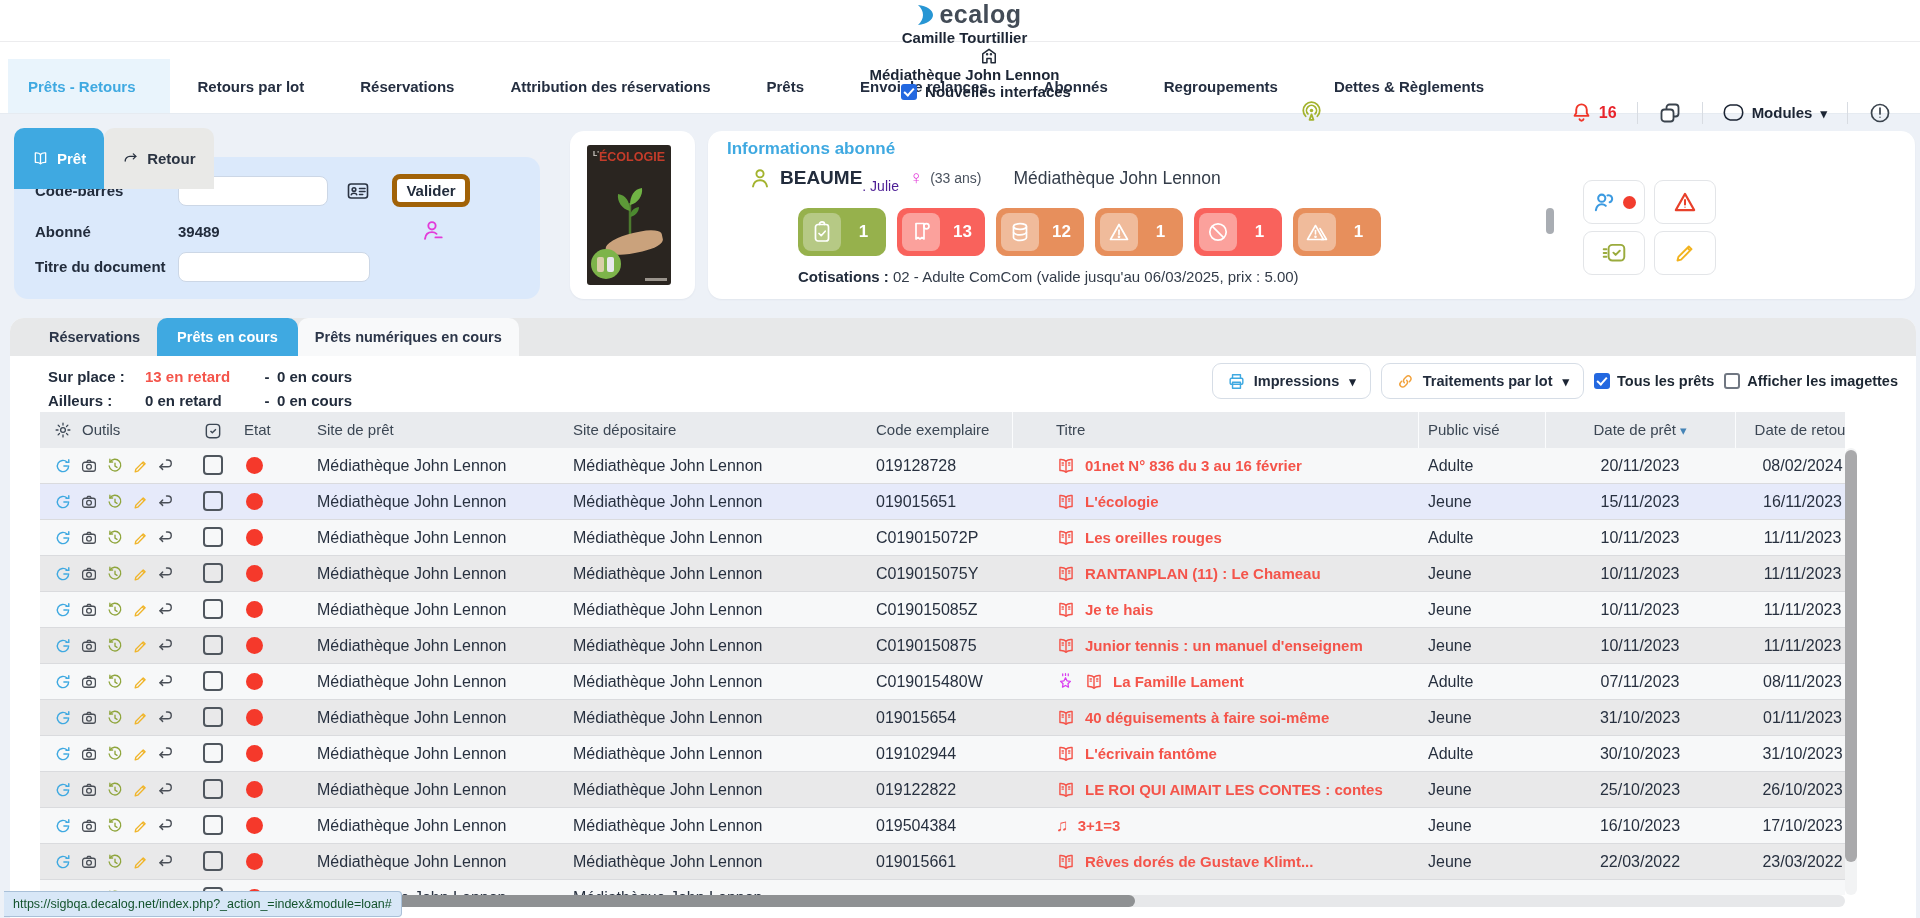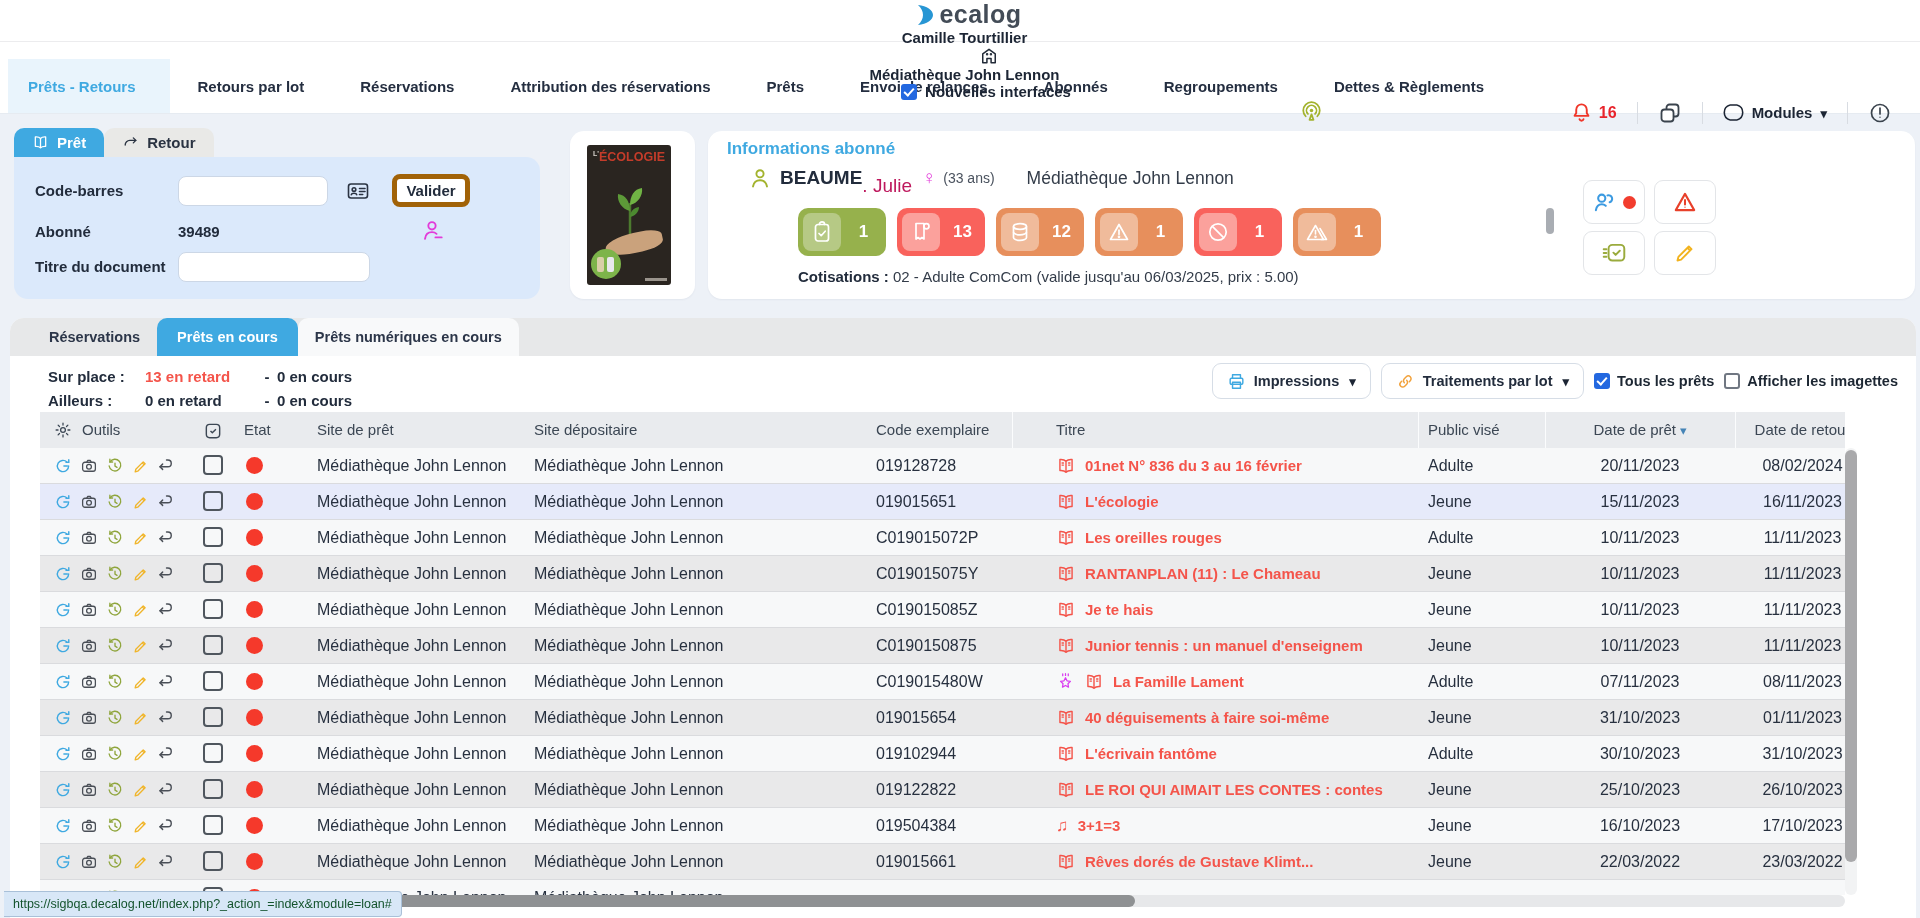--- a/index.html
+++ b/index.html
@@ -24,21 +24,21 @@
   .notif-count{color:#e8242c;font-weight:800;font-size:16px;}
   .modules{display:flex;align-items:center;gap:8px;font-size:15px;font-weight:800;color:#1c2534;}
   .caret-dn::after{content:"▾";font-size:13px;color:#1c2534;}
   .bcast{margin-right:246px;}
   
   .nav{position:absolute;top:41px;left:0;width:1920px;height:72px;background:#fff;border-bottom:1px solid #e6ebf1;display:flex;align-items:flex-end;z-index:5;}
   .nav-tab{height:54px;display:flex;align-items:center;padding:0 28px;font-size:15px;font-weight:800;color:#242e40;cursor:pointer;}
   .nav-tab.active{background:#e9f4fc;color:#3fa9e1;padding:0 34px 0 20px;margin-left:8px;}
   
   .loan-tabs{position:absolute;left:14px;top:128px;display:flex;z-index:3;}
-  .ltab{height:29px;display:flex;align-items:center;gap:8px;padding:0 18px;font-size:15px;font-weight:800;border-radius:10px 10px 0 0;}
+  .ltab{height:29px;display:flex;align-items:center;gap:8px;padding:16px 18px;font-size:15px;font-weight:800;border-radius:10px 10px 0 0;}
   .ltab.pret{background:#3fa9e1;color:#fff;}
   .ltab.retour{background:#e9e9e7;color:#2a3342;}
   .loan-panel{position:absolute;left:14px;top:157px;width:526px;height:142px;background:#dbe9fb;border-radius:0 14px 14px 14px;z-index:2;}
   .lp-label{position:absolute;left:21px;font-size:15px;font-weight:800;color:#222c3c;}
   .lp-input{position:absolute;background:#fff;border:1px solid #ccd7e6;border-radius:8px;height:30px;box-sizing:border-box;font-size:14px;padding:0 8px;font-family:inherit;}
   .btn-valider{position:absolute;left:378px;top:17px;width:78px;height:33px;background:#fff;border:5px solid #a16207;border-radius:8px;font-size:15px;font-weight:800;color:#222c3c;display:flex;align-items:center;justify-content:center;}
   .lp-value{position:absolute;left:164px;font-size:15px;font-weight:800;color:#222c3c;}
   
   .cover-card{position:absolute;left:570px;top:131px;width:125px;height:168px;background:#fff;border-radius:14px;box-shadow:0 1px 2px rgba(20,40,70,.05);}
   .cover{position:absolute;left:17px;top:14px;width:84px;height:140px;background:#2a2520;border-radius:3px;overflow:hidden;}
@@ -47,21 +47,21 @@
   .hand{position:absolute;left:18px;top:88px;width:58px;height:20px;background:#caa27c;border-radius:60% 40% 45% 55%;transform:rotate(-12deg);}
   .sticker{position:absolute;left:4px;top:104px;width:30px;height:30px;border-radius:50%;background:#7db44a;}
   .kid1,.kid2{position:absolute;top:8px;width:7px;height:15px;background:#e7e3da;border-radius:2px;}
   .kid1{left:6px;background:#d9cfa8;} .kid2{left:16px;background:#e8e8ee;}
   .cover-foot{position:absolute;right:4px;bottom:4px;width:22px;height:3px;background:#9a948c;}
   
   .info-card{position:absolute;left:708px;top:131px;width:1207px;height:168px;background:#fff;border-radius:14px;box-shadow:0 1px 2px rgba(20,40,70,.05);}
   .info-head{position:absolute;left:19px;top:8px;font-size:17px;font-weight:800;color:#3fa9e1;}
   .name-row{position:absolute;left:40px;top:32px;display:flex;align-items:center;height:30px;}
   .m-name{font-size:19px;font-weight:800;color:#222c3c;margin-left:8px;}
-  .m-first{font-size:19px;color:#be185d;margin-top:16px;}
+  .m-first{font-size:14px;color:#4c1d95;margin-top:16px;}
   .female{color:#e23bd9;font-size:19px;font-weight:700;margin-left:10px;}
   .female::before{content:"♀";}
   .m-age{font-size:14px;color:#4a525e;margin-left:7px;}
   .m-site{font-size:17.5px;color:#333c49;margin-left:32px;}
   .badges{position:absolute;left:90px;top:77px;display:flex;gap:11px;}
   .badge{width:88px;height:48px;border-radius:10px;display:flex;align-items:center;padding:0;box-sizing:border-box;}
   .badge .badge-ic{width:38px;height:38px;border-radius:8px;margin-left:5px;display:flex;align-items:center;justify-content:center;}
   .badge .badge-count{flex:1;text-align:center;color:#fff;font-weight:800;font-size:17px;}
   .bg-green{background:#96b14c;} .bg-green .badge-ic{background:#b6c985;}
   .bg-red{background:#f9625c;} .bg-red .badge-ic{background:#fba19c;}
@@ -88,21 +88,21 @@
   
   .thead{position:absolute;left:30px;top:94px;width:1805px;height:36px;background:#e9ebee;overflow:hidden;font-size:15px;color:#3c4754;}
   .thead .cell{font-weight:500;}
   .tbody{position:absolute;left:30px;top:130px;width:1805px;height:447px;overflow:hidden;}
   .trow{position:relative;width:100%;height:36px;box-sizing:border-box;border-bottom:1px solid #dadbde;}
   .trow.odd{background:#f7f8f9;} .trow.even{background:#e9e9ea;} .trow.hl{background:#e6eafa;}
   .cell{position:absolute;top:0;height:36px;line-height:36px;white-space:nowrap;}
   .c-actions{left:14px;display:flex;align-items:center;gap:8px;height:36px;}
   .c-check{left:158px;width:30px;text-align:center;}
   .c-dot{left:206px;width:30px;}
-  .c-site1{left:277px;} .c-site2{left:494px;} .c-code{left:836px;}
+  .c-site1{left:277px;} .c-site2{left:533px;} .c-code{left:836px;}
   .c-title{left:1000px;width:378px;overflow:hidden;display:flex;align-items:center;padding-left:16px;box-sizing:border-box;gap:9px;}
   .c-public{left:1388px;}
   .c-date1{left:1505px;width:190px;text-align:center;}
   .c-date2{left:1695px;width:135px;text-align:center;}
   .hdiv{position:absolute;top:0;width:1px;height:36px;background:#fbfcfd;}
   .rowbox{display:inline-block;width:16px;height:16px;border:2px solid #4f565e;border-radius:4px;background:transparent;vertical-align:middle;margin-top:-3px;}
   .dot{display:inline-block;width:17px;height:17px;border-radius:50%;background:#f5392b;vertical-align:middle;margin-top:-3px;}
   .title-link{color:#f4544a;font-weight:800;font-size:15px;text-decoration:none;overflow:hidden;white-space:nowrap;}
   .ric{cursor:pointer;display:flex;align-items:center;}
   .ic-blue{color:#3fa9e1;} .ic-dark{color:#4a4f57;} .ic-olive{color:#8fa53c;} .ic-yellow{color:#f0b52a;}

